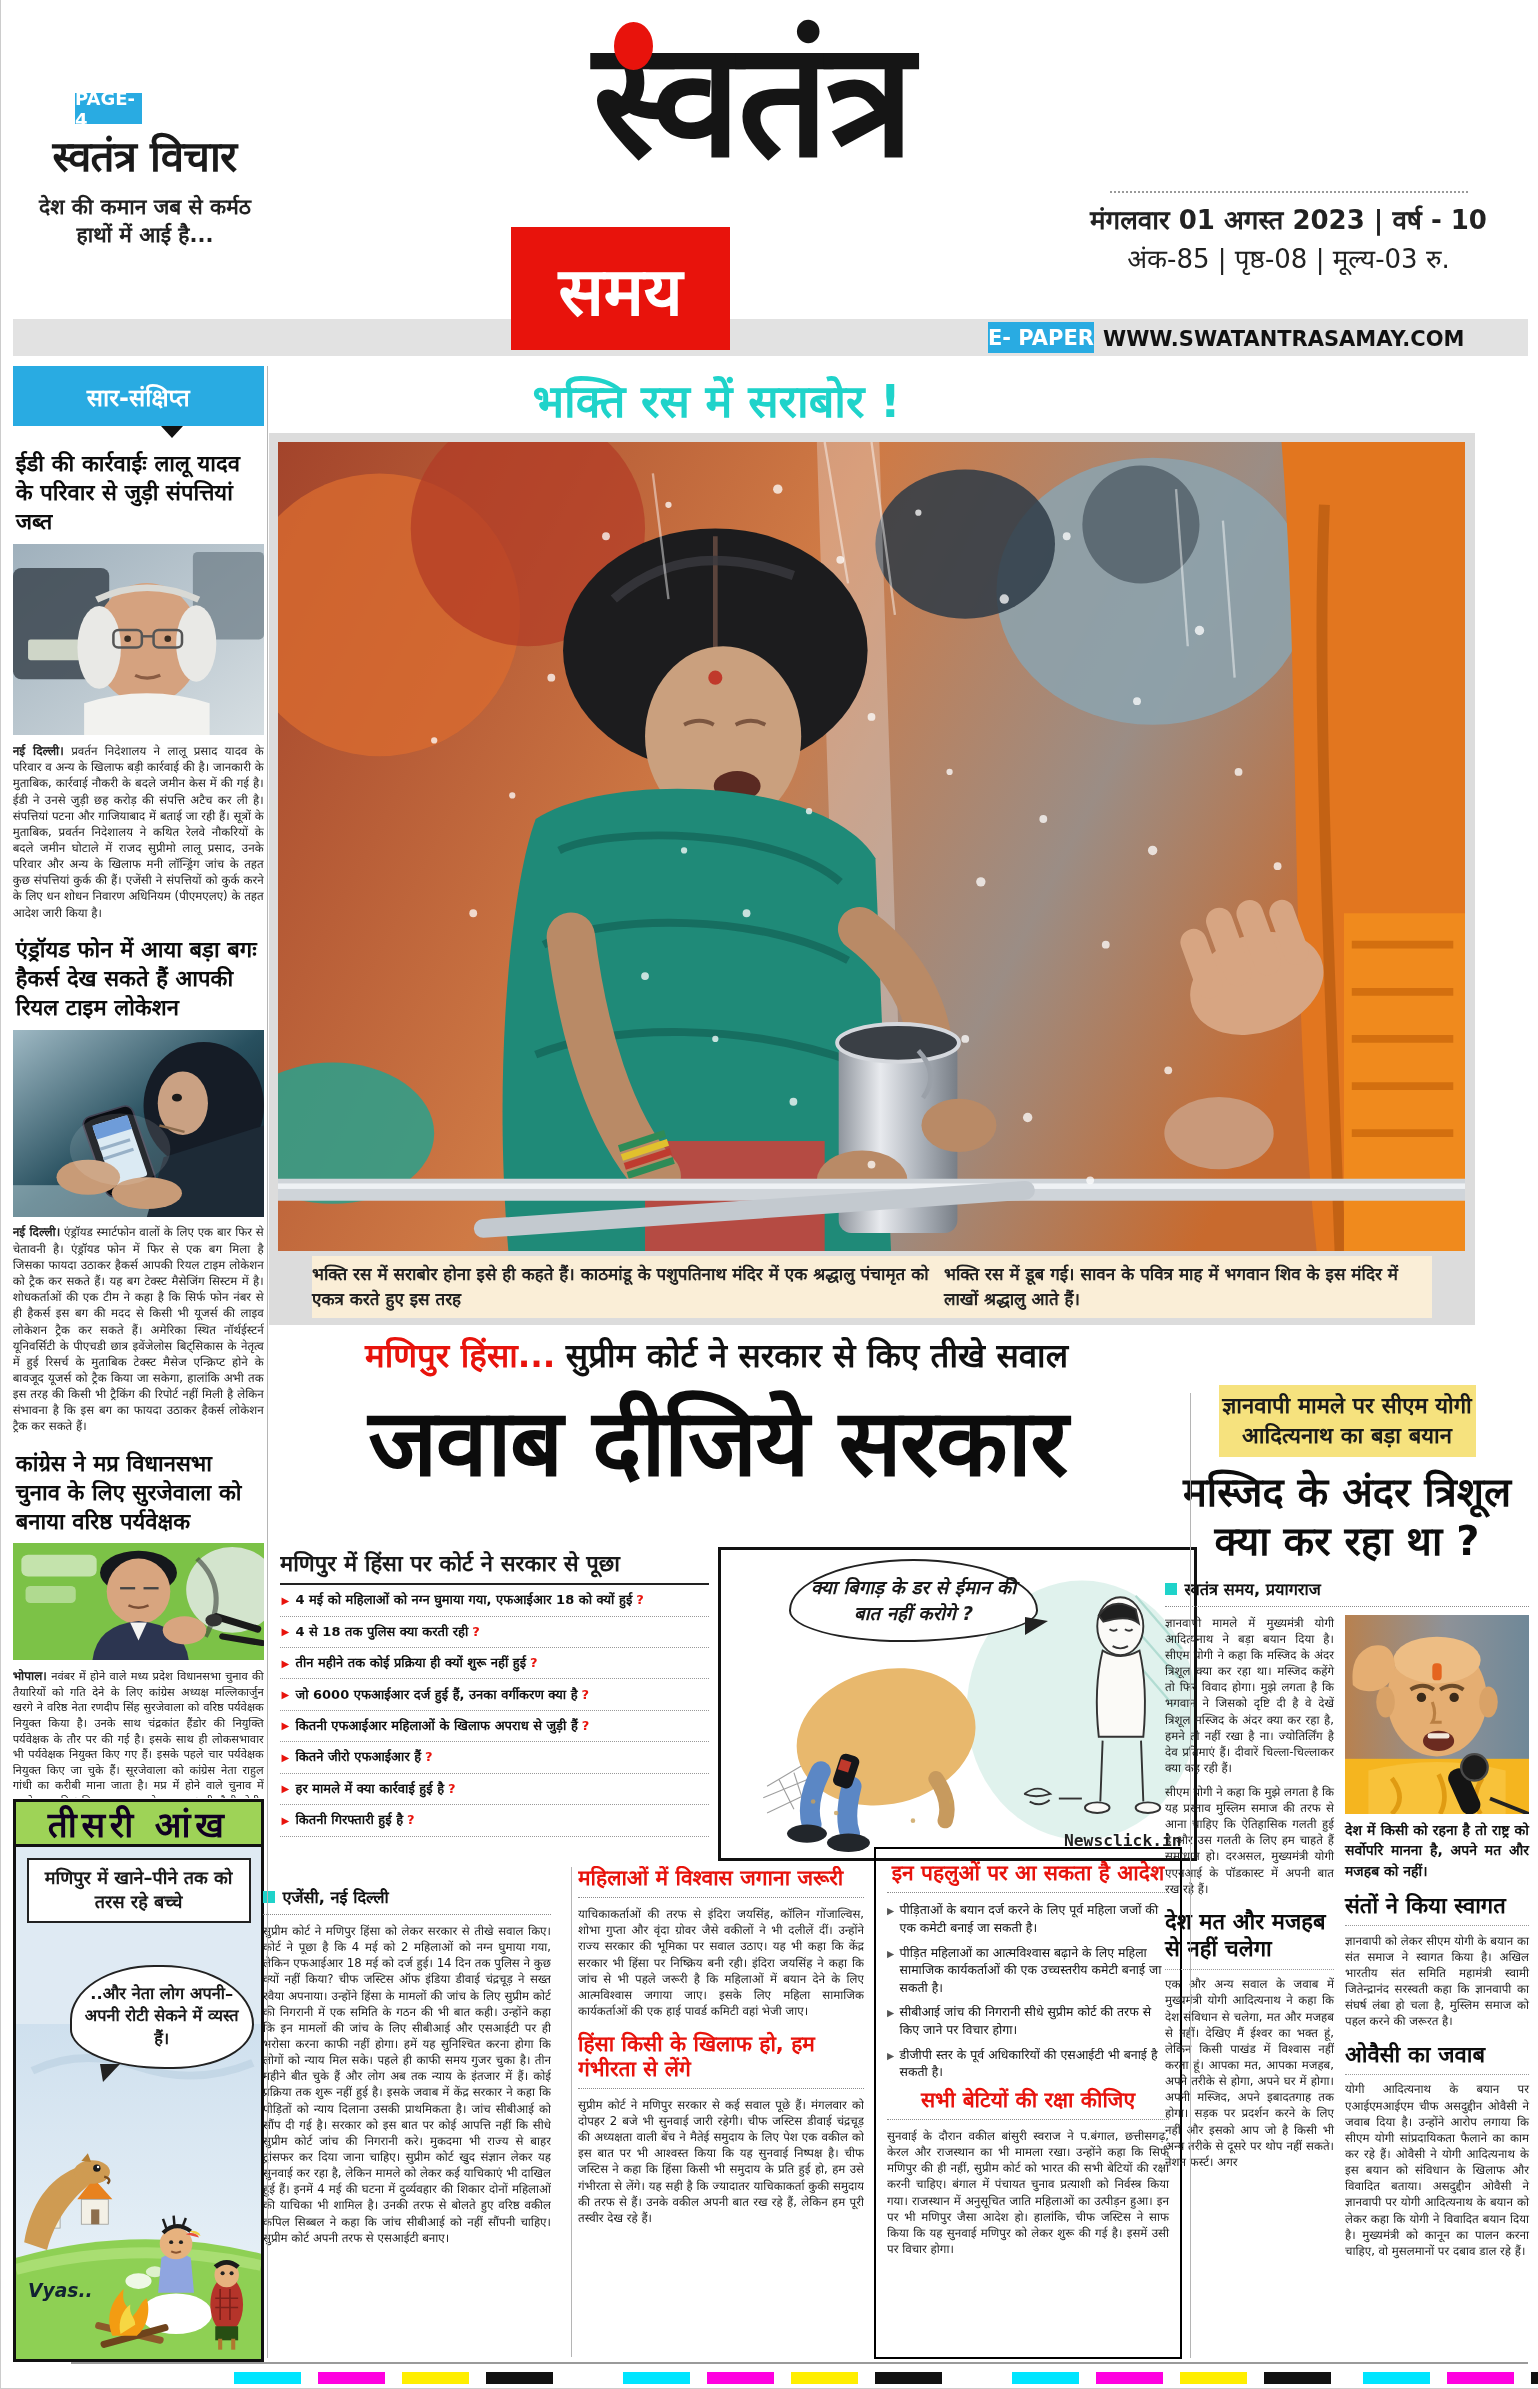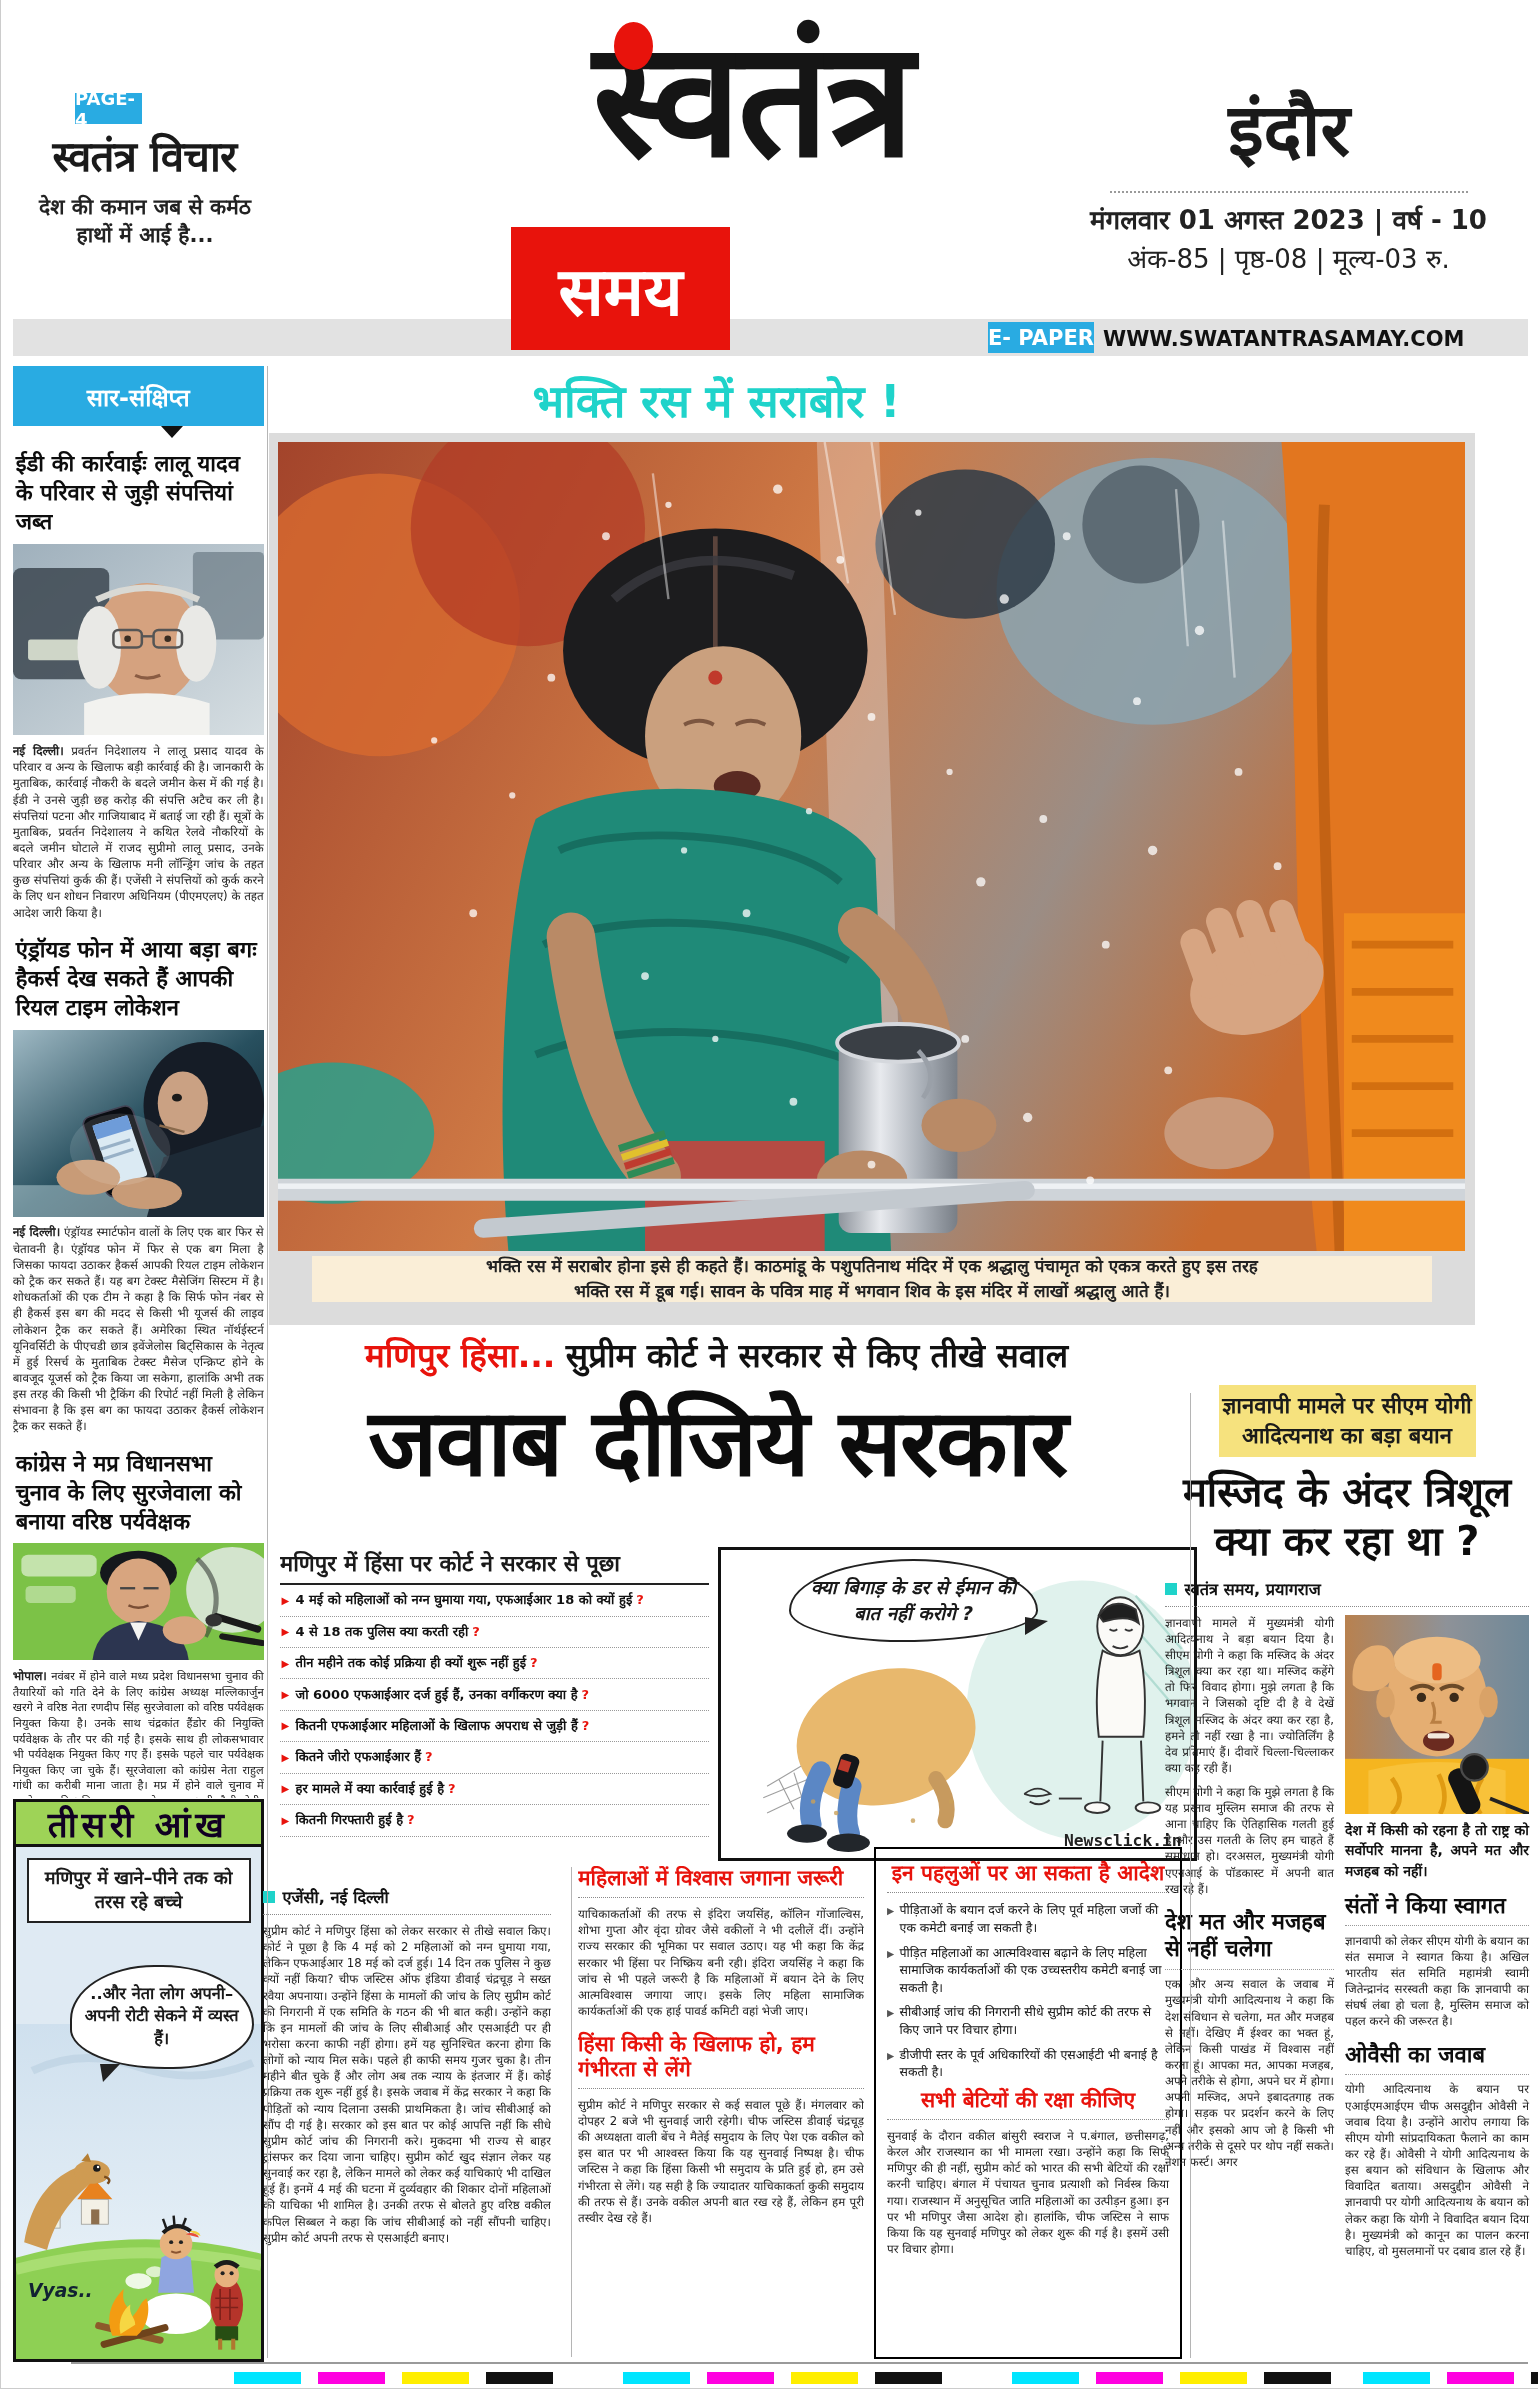--- a/index.html
+++ b/index.html
@@ -56,22 +56,22 @@
                border-radius:48% 52% 46% 54% / 55% 60% 45% 40%; text-align:center; font-size:16.3px; font-weight:900;
                line-height:1.4; padding:15.6px 11px; }
   .c1-bubble:after { content:""; position:absolute; left:28px; bottom:-15.6px; width:0; height:0;
                      border-left:3.1px solid transparent; border-right:17px solid transparent; border-top:18.7px solid #222; }
   .c1-sign { position:absolute; left:12.4px; bottom:58px; font-size:18.7px; font-style:italic; font-weight:bold; color:#123; }
   .c1-svg { position:absolute; left:0; bottom:0; width:100%; height:335px; }
 
   
   .photo-panel { position:absolute; left:268px; top:433px; width:1206px; height:892px; background:#dcdcdc; }
   .photo-panel .main-photo { position:absolute; left:9.3px; top:9.3px; width:1187px; height:809px; overflow:hidden; }
-  .caption-box { position:absolute; left:43px; top:823px; width:1120px; height:46px; background:#faeed7;
-                 display:flex; flex-direction:column; align-items:center; justify-content:center;
+  .caption-box { position:absolute; left:43px; top:823px; width:1120px; height:62px; background:#faeed7;
+                 display:flex; flex-direction:row; align-items:center; justify-content:center;
                  font-size:17px; font-weight:600; color:#222; line-height:1.5; }
 
   
   .kicker { position:absolute; left:272px; top:1332px; width:887px; text-align:center; font-size:33px; }
   .kicker .red { color:#e8130c; font-weight:900; }
   .kicker .blk { color:#111; font-weight:700; }
   .lead-headline { position:absolute; left:265px; top:1376px; width:903px; text-align:center;
                    font-size:93px; font-weight:900; letter-spacing:-1.6px; color:#0c0c0c; }
   .qbox { position:absolute; left:279px; top:1547px; width:429px; height:331px; overflow:hidden; }
   .qbox-title { font-size:22px; font-weight:900; border-bottom:2.3px solid #222; padding-bottom:6.2px; }
@@ -136,21 +136,20 @@
 
   <div class="page-badge">PAGE- 4</div>
   <div class="edition-label">स्वतंत्र विचार</div>
   <div class="tagline">देश की कमान जब से कर्मठ हाथों में आई है...</div>
   <div class="mast-title">स्वतंत्र</div>
   <div class="mast-dot"></div>
   <div class="gray-bar"></div>
   <div class="mast-sub-box">
     <span>समय</span>
   </div>
-  <div class="city">इंदौर</div>
   <div class="city-rule"></div>
   <div class="date-line">मंगलवार 01 अगस्त 2023 | वर्ष - 10</div>
   <div class="issue-line">अंक-85 | पृष्ठ-08 | मूल्य-03 रु.</div>
   <div class="epaper-badge">E- PAPER</div>
   <div class="website">WWW.SWATANTRASAMAY.COM</div>
 
   <div class="feature-title">भक्ति रस में सराबोर !</div>
 
   <div class="sidebar">
     <div class="sidebar-header">सार-संक्षिप्त</div>

